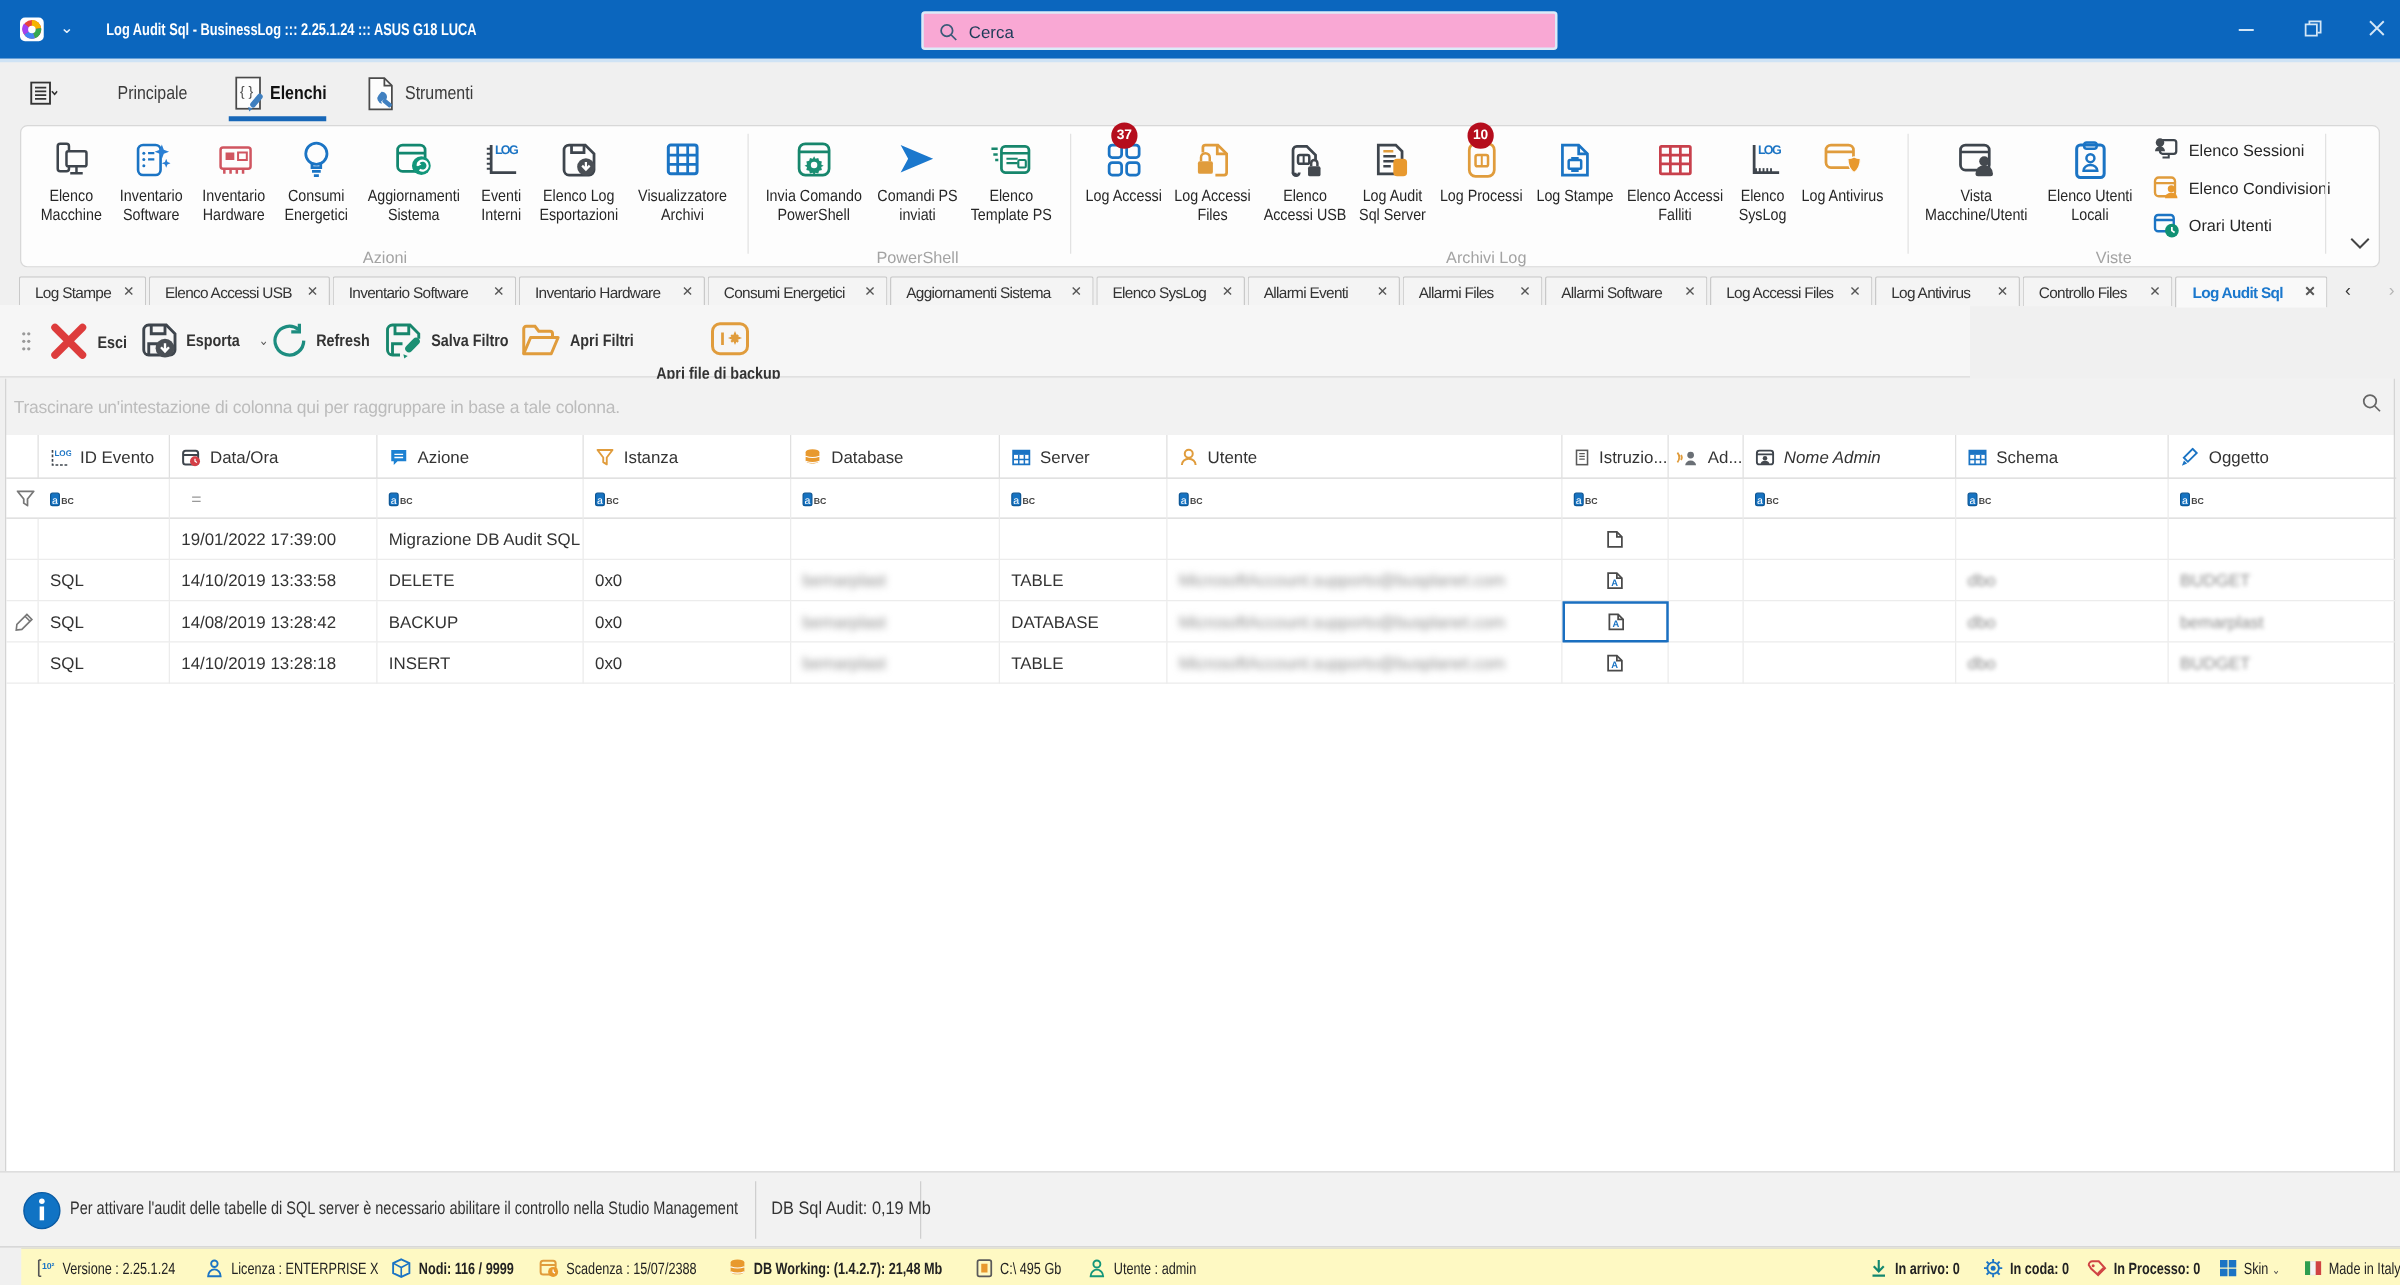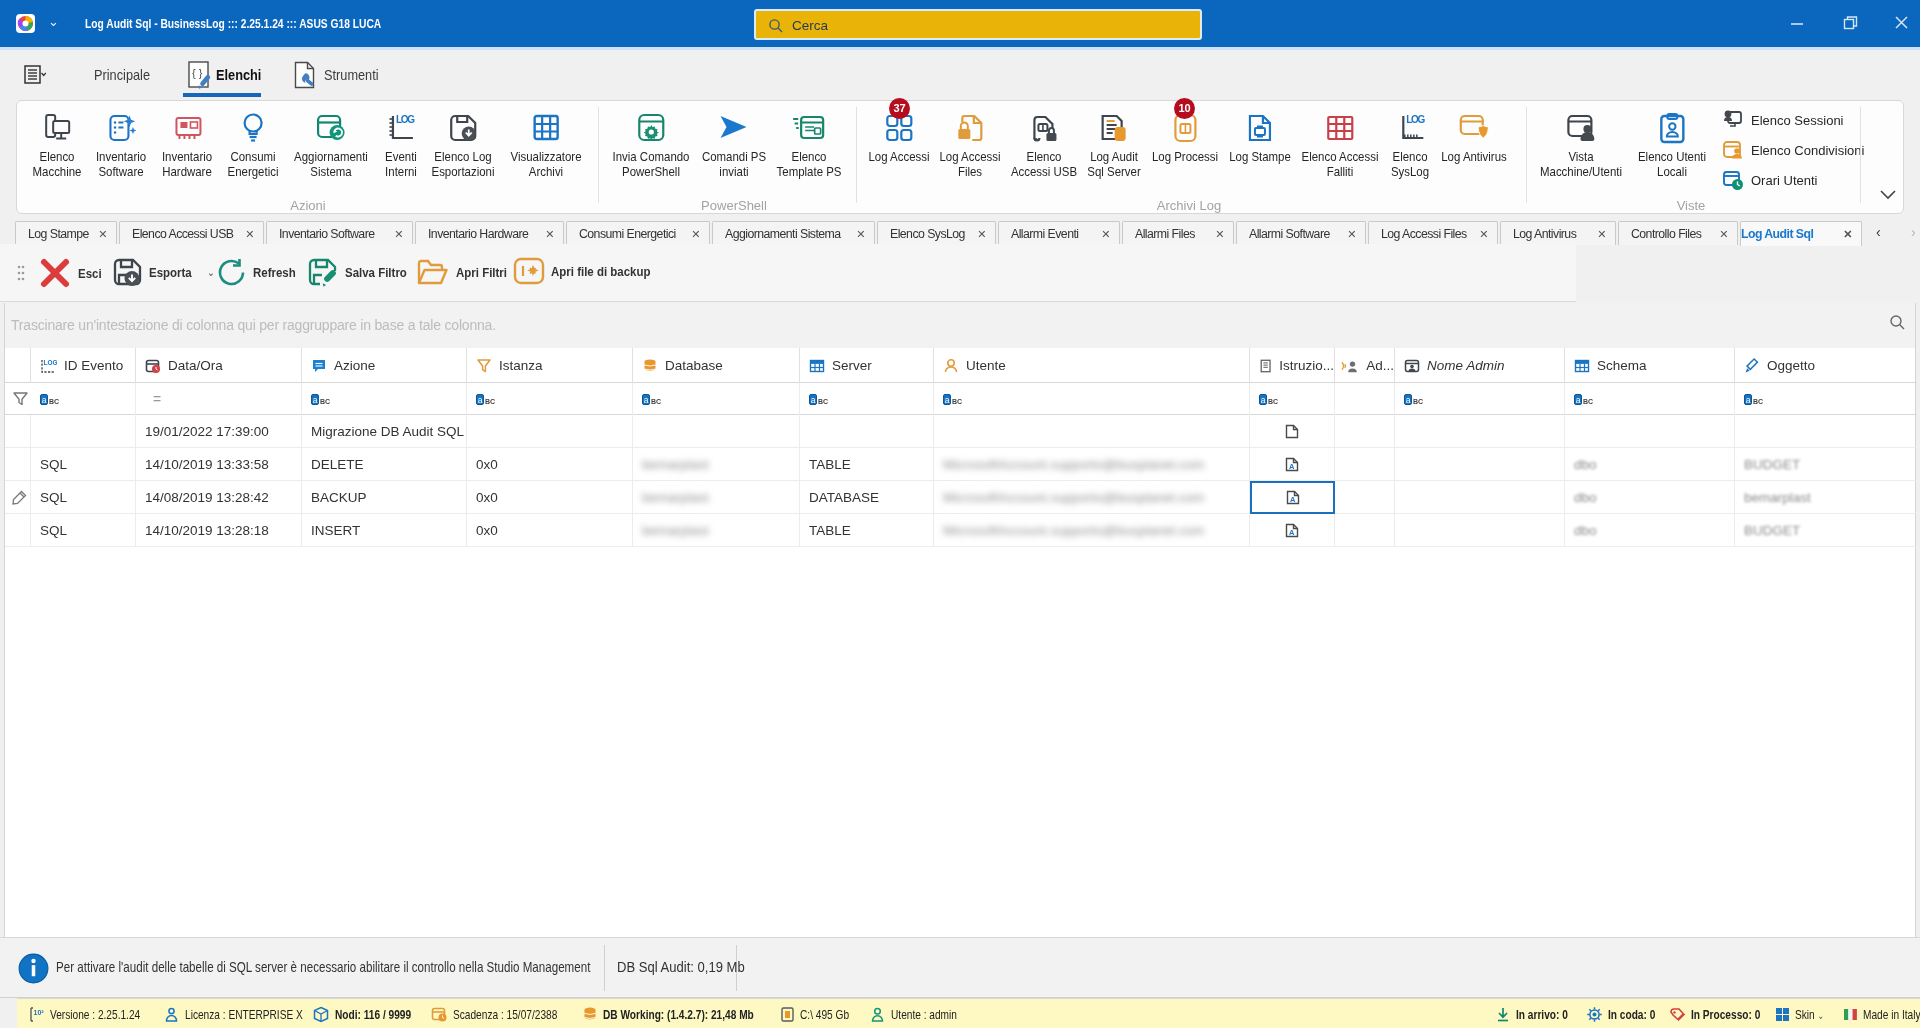--- a/index.html
+++ b/index.html
@@ -4,21 +4,21 @@
 * { margin:0; padding:0; box-sizing:border-box; }
 html,body { width:1920px; height:1028px; overflow:hidden; font-family:"Liberation Sans", sans-serif; background:#f0f0f0; }
 #page { position:relative; width:1920px; height:1028px; }
 
 
 #titlebar { position:absolute; left:0; top:0; width:1920px; height:47px; background:#0b66be; }
 #titlebar .shine { position:absolute; left:0; top:47px; width:1920px; height:3px; background:#cfe3f5; }
 #apptitle { position:absolute; left:85px; top:0; height:47px; line-height:47px; color:#fff; font-size:13.5px; font-weight:bold; transform:scaleX(.76); transform-origin:0 50%; white-space:nowrap;}
 #appicon { position:absolute; left:16px; top:14px; width:19px; height:19px; border-radius:4px; background:#fff;}
 #appchev { position:absolute; left:48px; top:14px; color:#e8f2fb; font-size:13px; }
-#searchbox { position:absolute; left:754px; top:9px; width:448px; height:31px; background:#eab308; border:2px solid #dcebf9; border-radius:3px; }
+#searchbox { position:absolute; left:737px; top:9px; width:509px; height:31px; background:#f9a8d4; border:2px solid #dcebf9; border-radius:3px; }
 #searchbox .stext { position:absolute; left:36px; top:7px; font-size:13.5px; color:#1d3b58; }
 .wbtn { position:absolute; top:0; height:47px; color:#d3e6f6; text-align:center; }
 
 #ribtabs { position:absolute; left:0; top:50px; width:1920px; height:49px; background:#f0f0f0; }
 .rtab { position:absolute; top:0; height:49px; line-height:49px; font-size:15px; color:#3b3b3b; transform:scaleX(.85); transform-origin:0 50%; white-space:nowrap; }
 #elunder { position:absolute; left:183px; top:93px; width:78px; height:4px; background:#1767b8; z-index:5;}
 
 #ribbon { position:absolute; left:16px; top:100px; width:1888px; height:114px; background:#fdfdfd; border:1px solid #d8d8d8; border-radius:6px; }
 .rbtn { position:absolute; top:10px; text-align:center; transform:translateX(-50%); }
 .rbtn .ric { height:33px; display:flex; align-items:center; justify-content:center; }
@@ -462,21 +462,21 @@
   <div class="dtab" style="left:415px;width:149px;padding-left:12px;">Inventario Hardware<span class="dx">✕</span></div>
   <div class="dtab" style="left:566px;width:144px;padding-left:12px;">Consumi Energetici<span class="dx">✕</span></div>
   <div class="dtab" style="left:712px;width:163px;padding-left:12px;">Aggiornamenti Sistema<span class="dx">✕</span></div>
   <div class="dtab" style="left:877px;width:119px;padding-left:12px;">Elenco SysLog<span class="dx">✕</span></div>
   <div class="dtab" style="left:998px;width:122px;padding-left:12px;">Allarmi Eventi<span class="dx">✕</span></div>
   <div class="dtab" style="left:1122px;width:112px;padding-left:12px;">Allarmi Files<span class="dx">✕</span></div>
   <div class="dtab" style="left:1236px;width:130px;padding-left:12px;">Allarmi Software<span class="dx">✕</span></div>
   <div class="dtab" style="left:1368px;width:130px;padding-left:12px;">Log Accessi Files<span class="dx">✕</span></div>
   <div class="dtab" style="left:1500px;width:116px;padding-left:12px;">Log Antivirus<span class="dx">✕</span></div>
   <div class="dtab" style="left:1618px;width:120px;padding-left:12px;">Controllo Files<span class="dx">✕</span></div>
-  <div class="dtab active" style="left:1740px;width:122px;font-weight:bold;">Log Audit Sql<span class="dx">✕</span></div>
+  <div class="dtab active" style="left:1740px;width:122px;padding-left:13px;font-weight:bold;">Log Audit Sql<span class="dx">✕</span></div>
   <div style="position:absolute;left:1876px;top:10px;color:#333;font-size:14px;">‹</div>
   <div style="position:absolute;left:1911px;top:10px;color:#b5b5b5;font-size:14px;">›</div>
 </div>
 
 <div id="toolbar">
   <svg style="position:absolute;left:17px;top:21px" width="8" height="16" viewBox="0 0 8 16">
         <circle cx="2" cy="2" r="1.3" fill="#9a9a9a"></circle>
         <circle cx="6" cy="2" r="1.3" fill="#9a9a9a"></circle>
         <circle cx="2" cy="8" r="1.3" fill="#9a9a9a"></circle>
         <circle cx="6" cy="8" r="1.3" fill="#9a9a9a"></circle>
@@ -518,21 +518,21 @@
         </svg>
     <span>Salva Filtro</span>
   </div>
   <div class="titem" style="left:416px;top:13px;">
     <svg width="34" height="31" viewBox="0 0 34 31">
           <path d="M3 26 V6 a2 2 0 0 1 2-2 h7 l3 4 h9 a2 2 0 0 1 2 2 v3" fill="none" stroke="#e09c3c" stroke-width="2.4"></path>
           <path d="M3 26 l5.5-13 h22 l-5.5 13z" fill="none" stroke="#e09c3c" stroke-width="2.4" stroke-linejoin="round"></path>
         </svg>
     <span>Apri Filtri</span>
   </div>
-  <div class="titem" style="left:513px;top:13px;">
+  <div class="titem" style="left:525px;top:13px;flex-direction:column;">
     <svg width="32" height="28" viewBox="0 0 32 28">
           <rect x="2" y="2" width="28" height="24" rx="6" fill="none" stroke="#e09c3c" stroke-width="2.4"></rect>
           <line x1="10" y1="9" x2="10" y2="19" stroke="#e09c3c" stroke-width="2.2"></line>
           <path d="M20 10 l1 2.4 2.4 1 -2.4 1 -1 2.4 -1-2.4 -2.4-1 2.4-1z M17 11 l5.5 5.5 M22.5 11 l-5.5 5.5" fill="none" stroke="#e09c3c" stroke-width="1.7"></path>
         </svg>
     <span>Apri file di backup</span>
   </div>
 </div>
 
 <div id="groupby">

